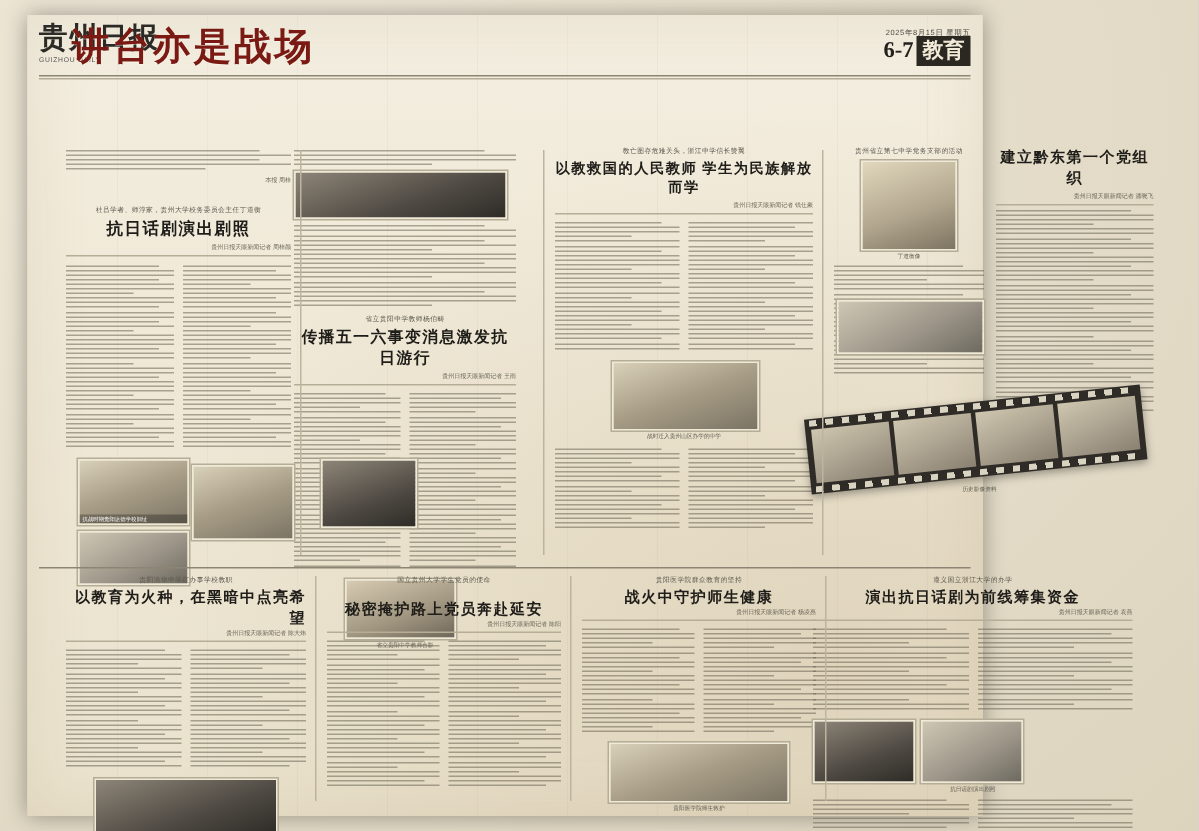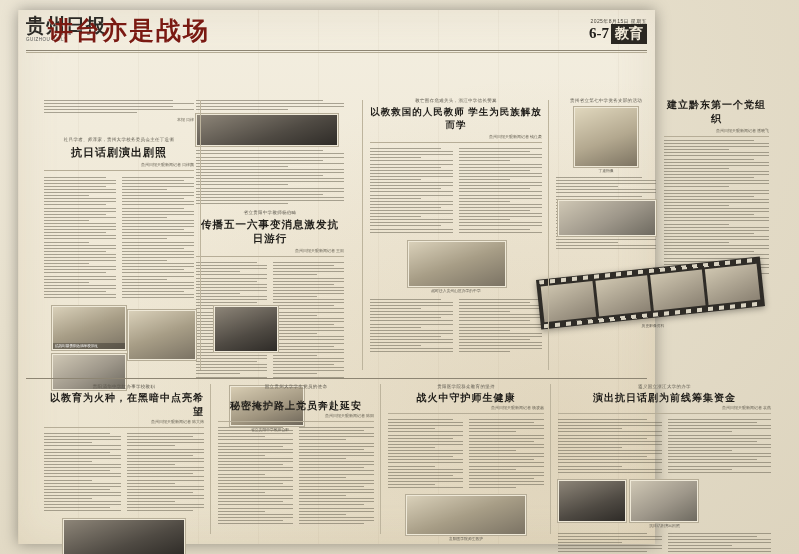--- a/index.html
+++ b/index.html
@@ -762,21 +762,21 @@
             <i class="m"></i>
           <i></i>
             <i></i>
             <i class="s"></i>
         </div>
       </div>
       <div class="photo old" style="width:118px;height:38px;margin:5px auto 0;"></div>
       <div class="pcap">贵阳医学院师生救护</div>
     </div>
 
-    <div style="position:absolute;left:540px;top:374px;width:213px;">
+    <div style="position:absolute;left:524px;top:374px;width:213px;">
       <div class="col-sub">遵义国立浙江大学的办学</div>
       <div class="col-title" style="font-size:10px;margin-top:2px;">演出抗日话剧为前线筹集资金</div>
       <div class="byline">贵州日报天眼新闻记者 袁燕</div>
       <div style="height:1px;background:#b6ad97;margin:3px 0;"></div>
       <div style="display:flex;gap:6px;">
         <div class="lines" style="flex:1;">
           <i class="m"></i>
             <i></i>
             <i></i>
             <i class="s"></i>

